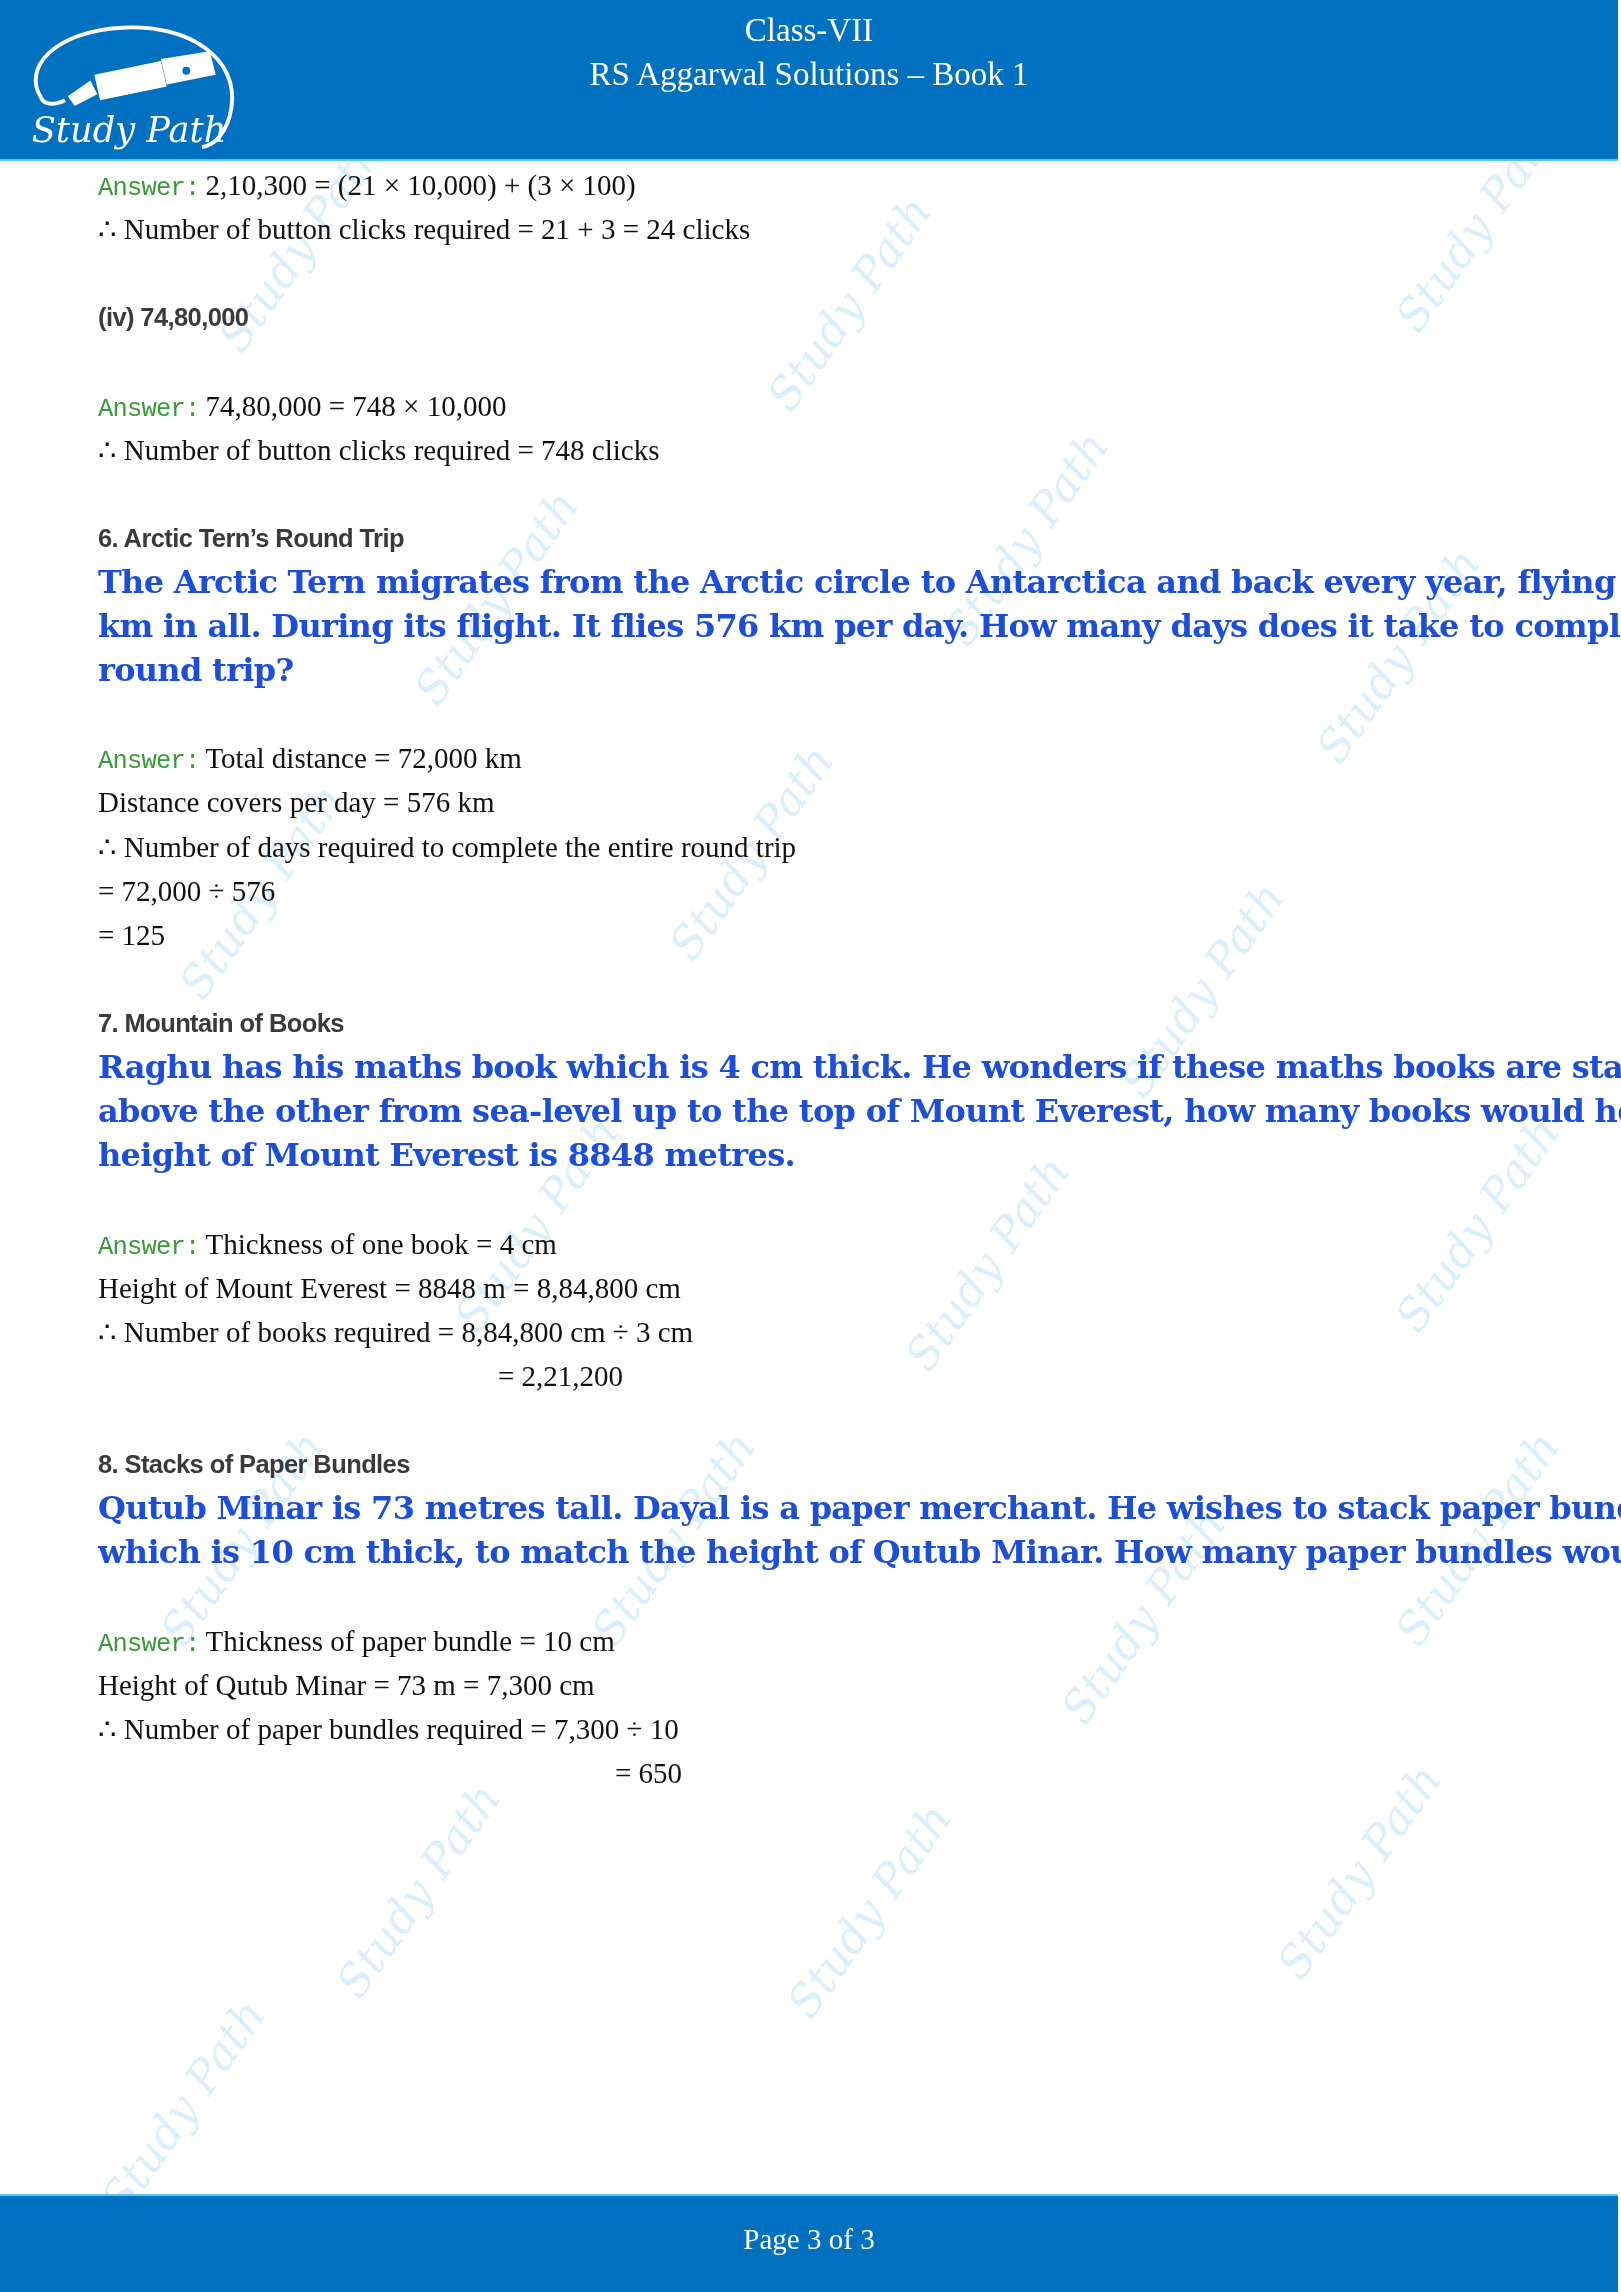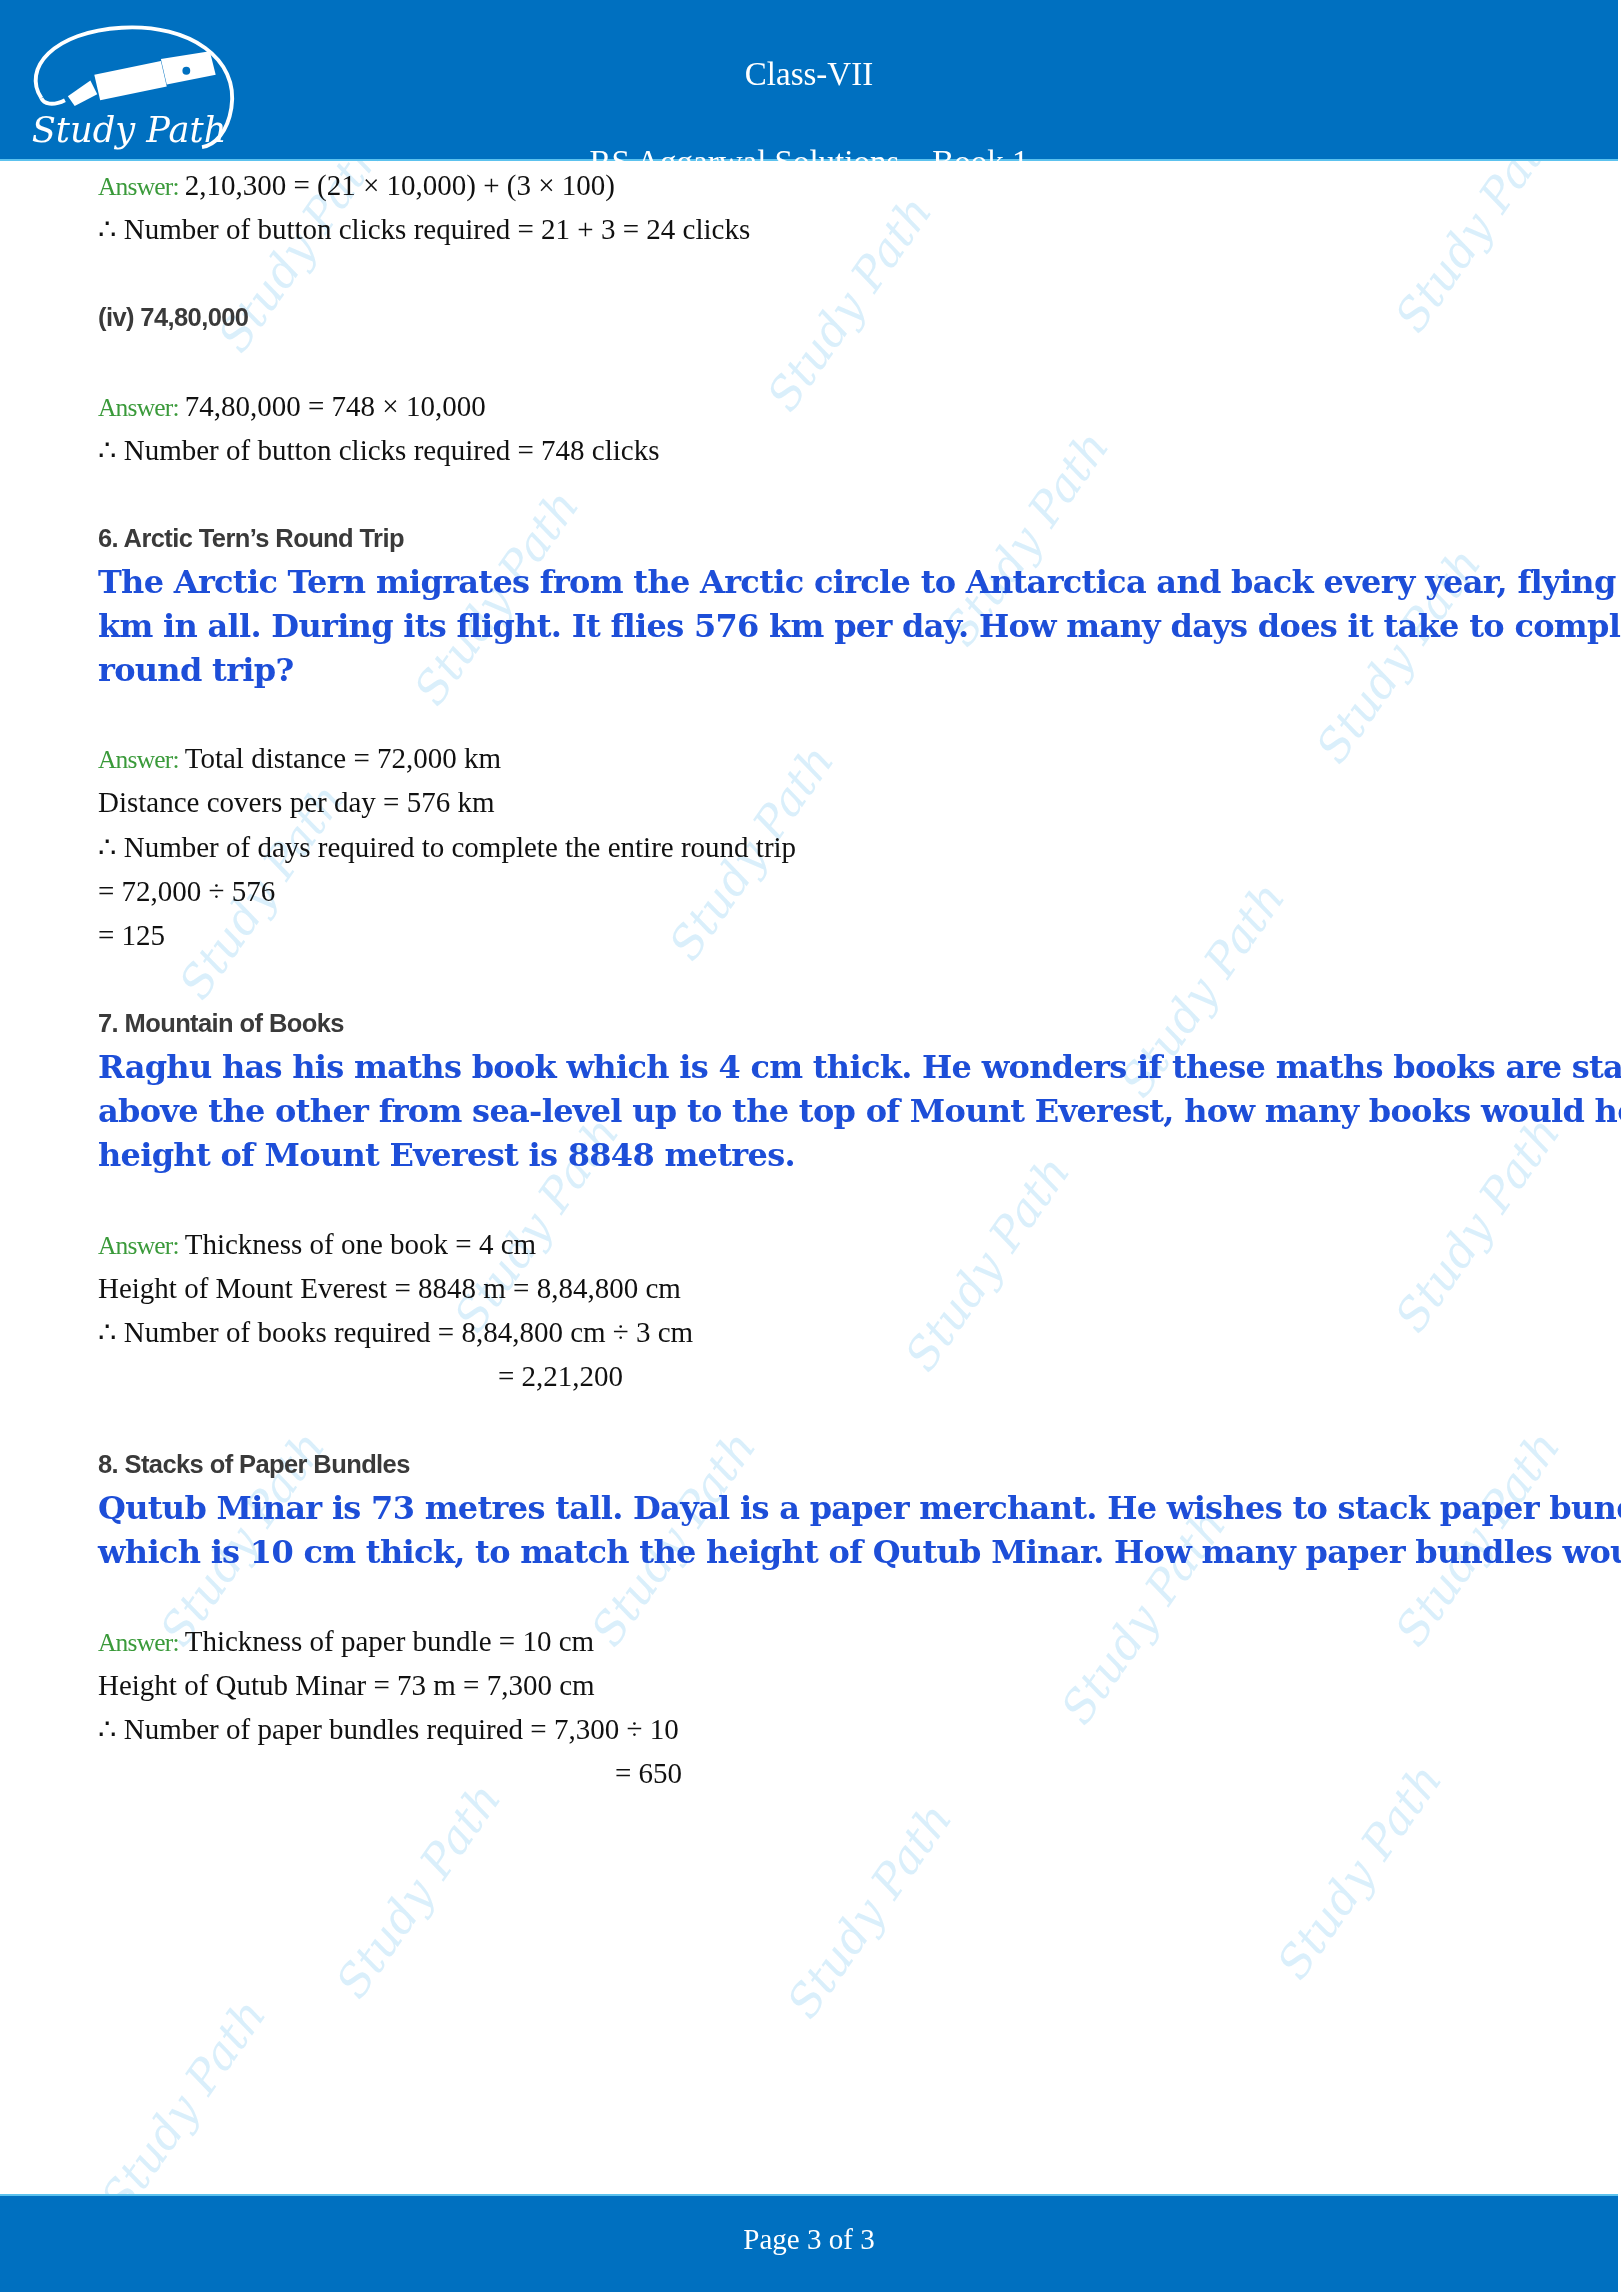--- a/index.html
+++ b/index.html
@@ -10,21 +10,21 @@
   }
   .header {
     position:absolute; left:0; top:0; width:1618px; height:159px;
     background:#0070c0; border-bottom:2.9px solid #5cc2ee;
   }
   .logo { position:absolute; left:13.7px; top:9.8px; width:235px; height:147px; }
   .header-titles {
     position:absolute; left:0; right:0; top:7.8px; text-align:center; color:#ffffff;
     font-family:"Liberation Serif", serif; font-size:33px; line-height:44px;
   }
-  .header-titles div { white-space:nowrap;margin-top:44px; }
+  .header-titles div { white-space:nowrap; }
   .footer {
     position:absolute; left:0; top:2194px; width:1618px; height:99px;
     background:#0070c0; border-top:2.9px solid #5cc2ee;
   }
   .footer-text {
     position:absolute; left:0; right:0; top:27.4px; text-align:center; color:#ffffff;
     font-family:"Liberation Serif", serif; font-size:29px;
   }
   .watermark { position:absolute; left:0; top:159px; width:1621px; height:2035px; pointer-events:none; }
   .wm {
@@ -38,21 +38,21 @@
   .line { position:absolute; left:0; white-space:nowrap; height:44px; line-height:44px; }
   .heading {
     font-family:Liberation Sans, sans-serif; font-weight:bold; color:#3a3a3a; font-size:25.5px;
     letter-spacing:-0.6px;
   }
   .question {
     font-family:"DejaVu Serif", serif; font-weight:bold; color:#1d4ed8; font-size:32px;
     letter-spacing:-0.7px;
   }
   .answer-label {
-    font-family:Liberation Serif, serif; color:#3a9a3a; font-size:25.5px; letter-spacing:-0.8px;
+    font-family:Liberation Mono, monospace; color:#3a9a3a; font-size:25.5px; letter-spacing:-0.8px;
     margin-right:5.9px;
     margin-top:7px;
   }
 </style>
 </head>
 <body>
 
 <div class="watermark">
   <span class="wm" style="left:176px;top:59px">Study Path</span>
   <span class="wm" style="left:725px;top:118px">Study Path</span>

